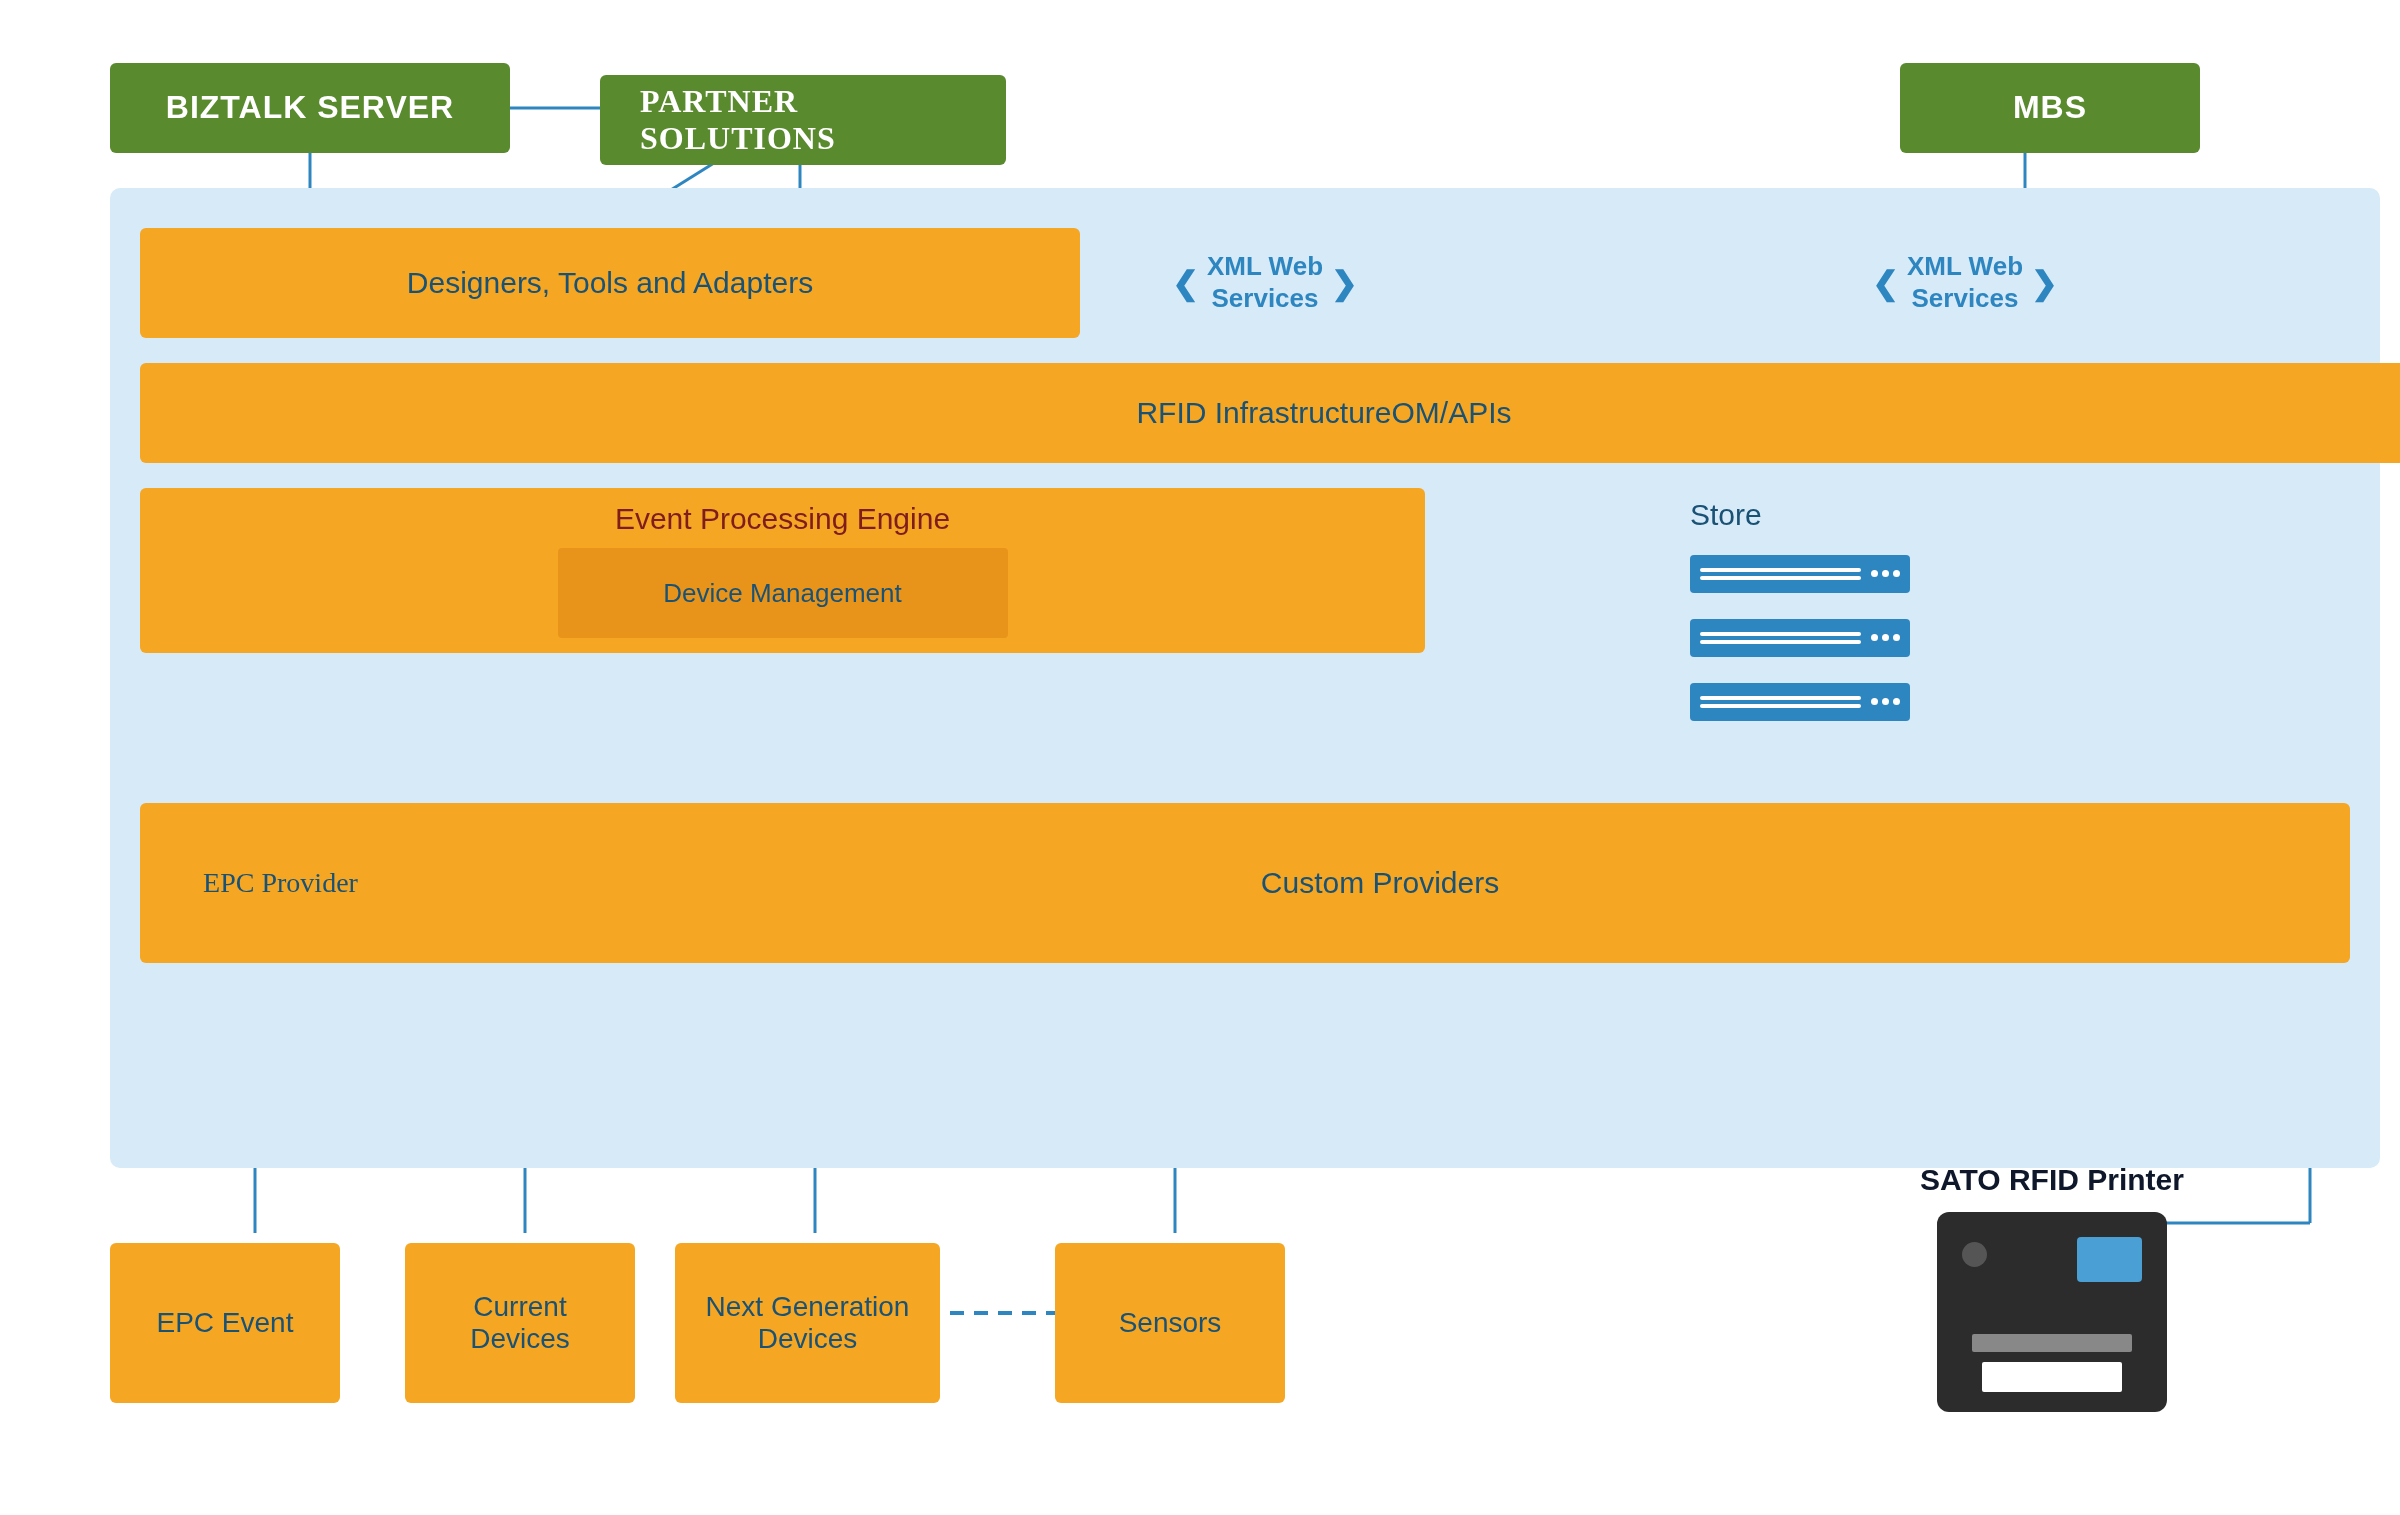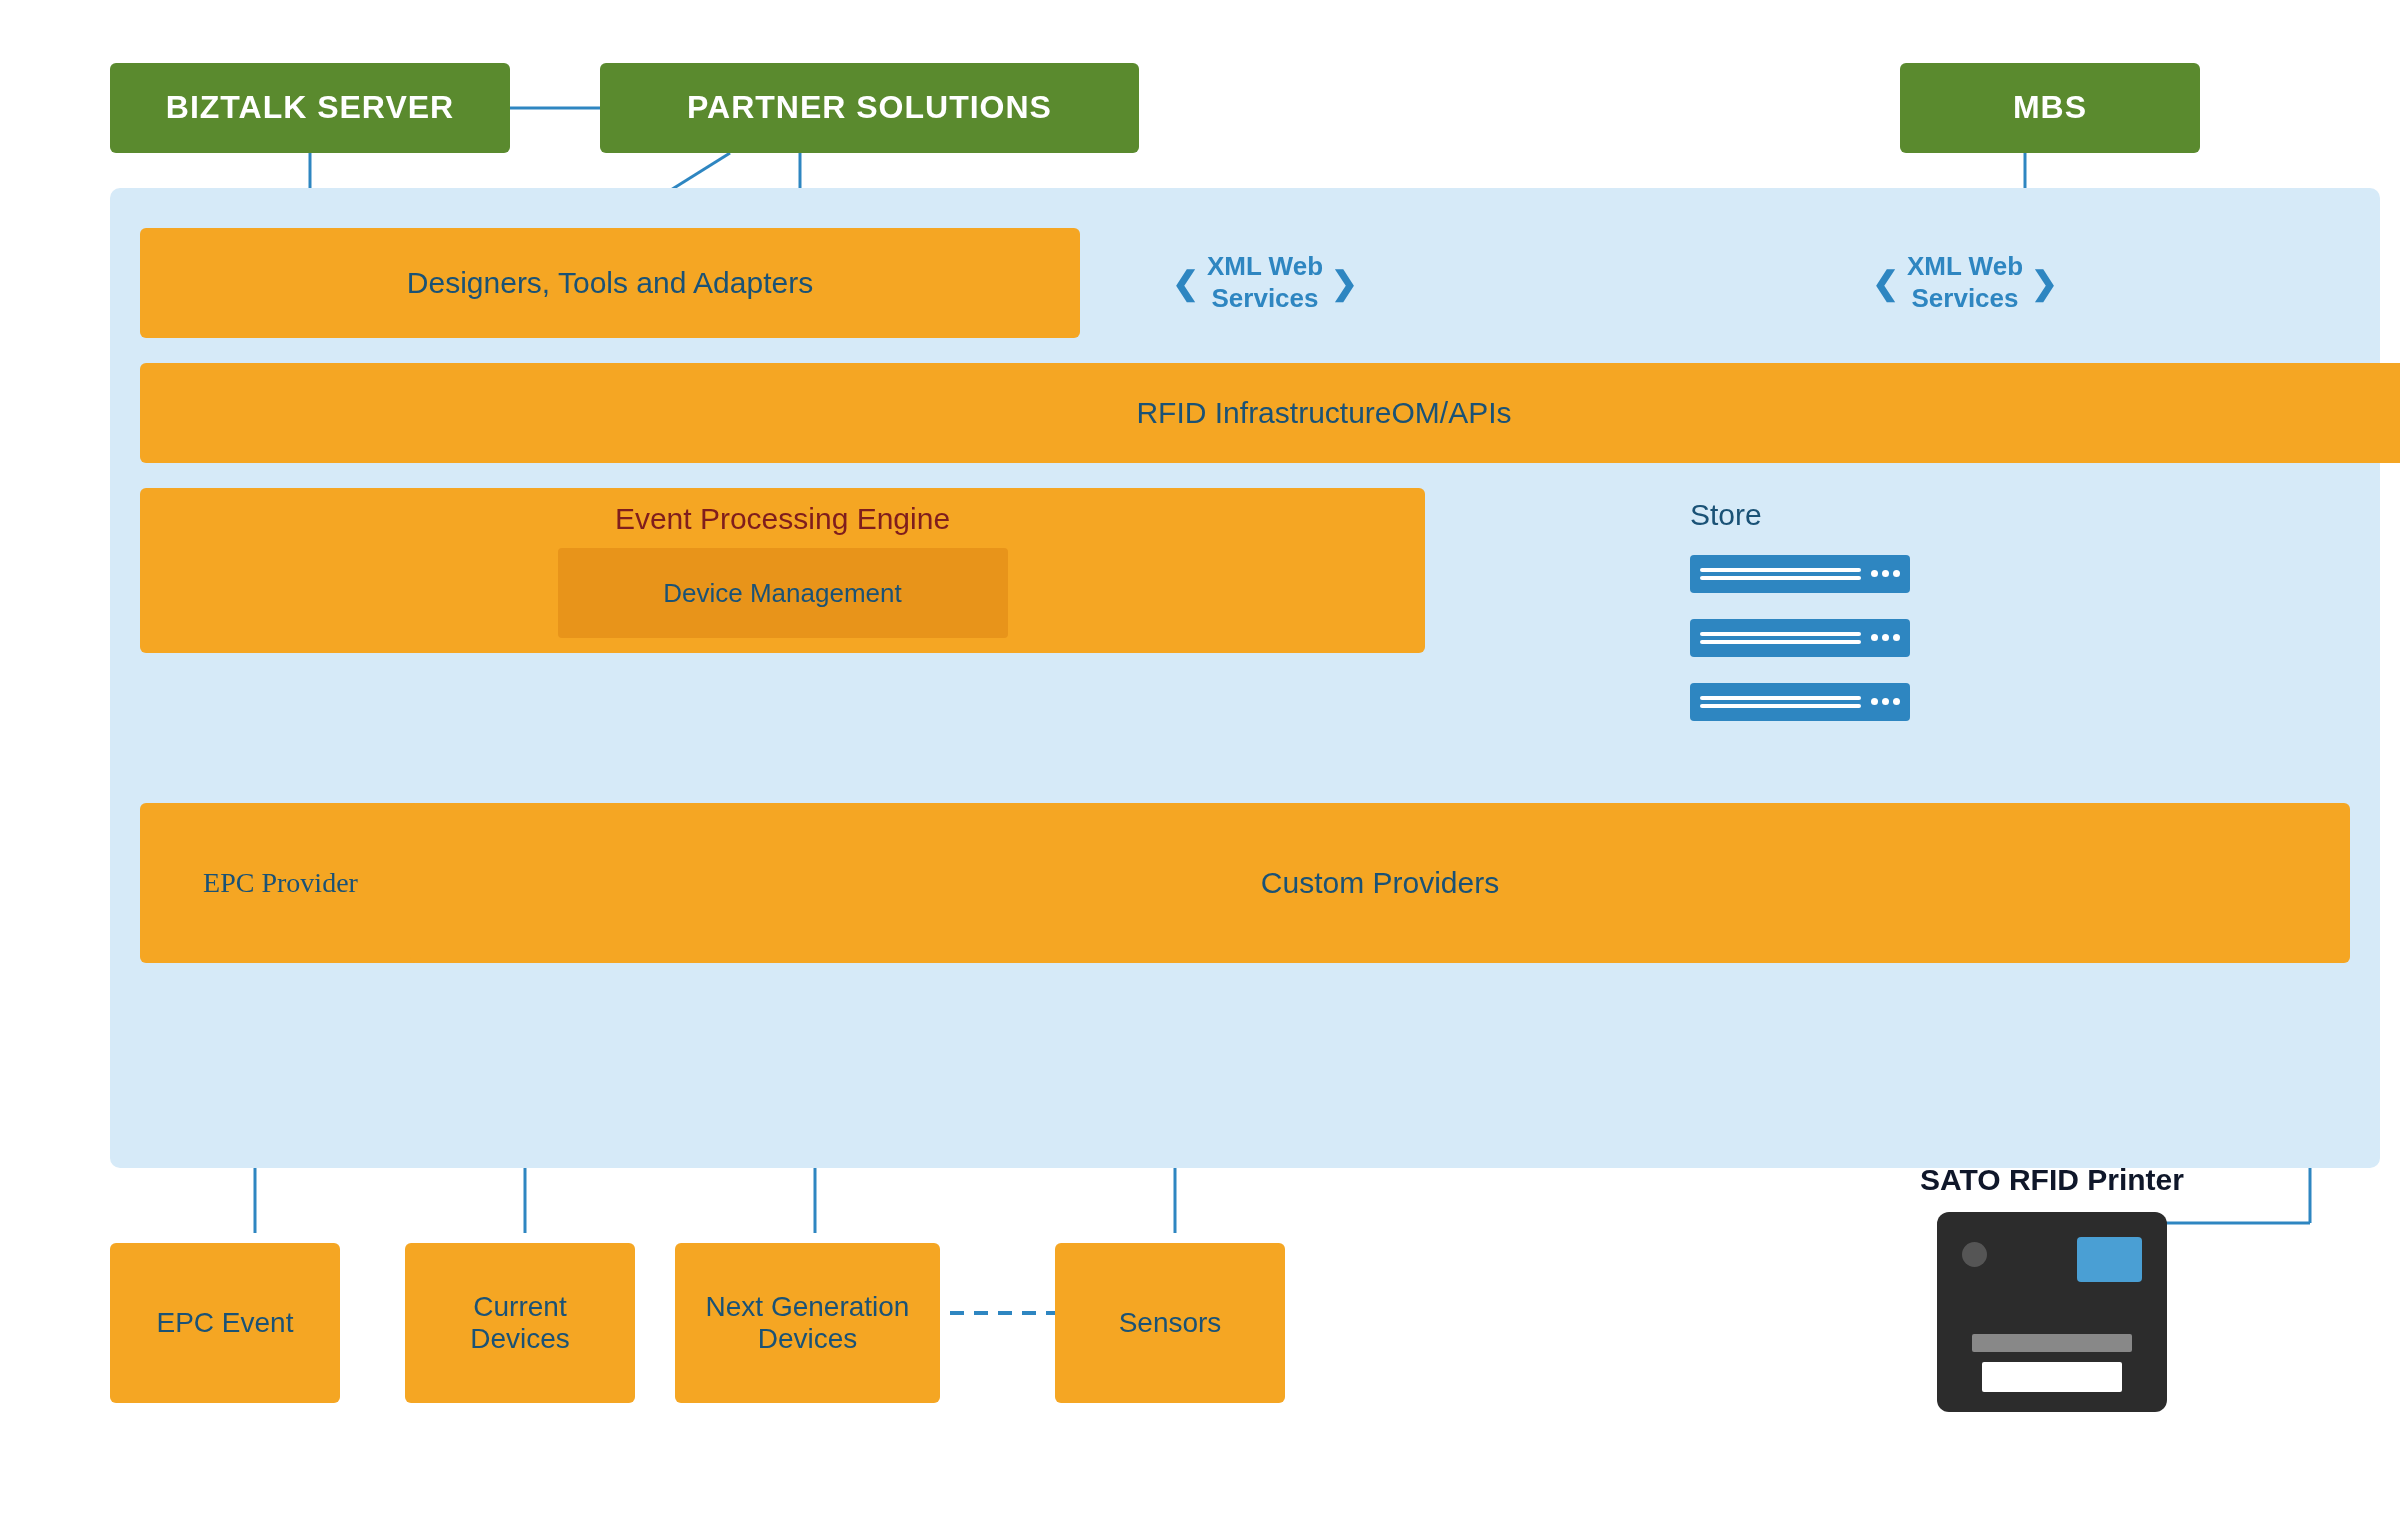--- a/index.html
+++ b/index.html
@@ -230,21 +230,21 @@
 
     <line x1="2260" y1="840" x2="2260" y2="1190" stroke="#2e86c1" stroke-width="3"></line>
     <line x1="2260" y1="1190" x2="2050" y2="1190" stroke="#2e86c1" stroke-width="3"></line>
 
     <line x1="900" y1="1280" x2="1010" y2="1280" stroke="#2e86c1" stroke-width="4" stroke-dasharray="14,10"></line>
   </svg>
 
   <div class="green-box" style="left:60px; top:30px; width:400px; height:90px;">
     <span>BIZTALK SERVER</span>
   </div>
-  <div class="green-box" style="left:550px; top:30px; width:539px; height:90px;">
+  <div class="green-box" style="left:550px; top:42px; width:406px; height:90px;font-family:Liberation Serif, serif;">
     <span>PARTNER SOLUTIONS</span>
   </div>
   <div class="green-box" style="left:1850px; top:30px; width:300px; height:90px;">
     <span>MBS</span>
   </div>
 
   <div class="blue-container" style="left:60px; top:155px; width:2270px; height:980px;">
 
     <div class="orange-box" style="position:absolute; left:30px; top:40px; width:940px; height:110px;">
       <span>Designers, Tools and Adapters</span>

